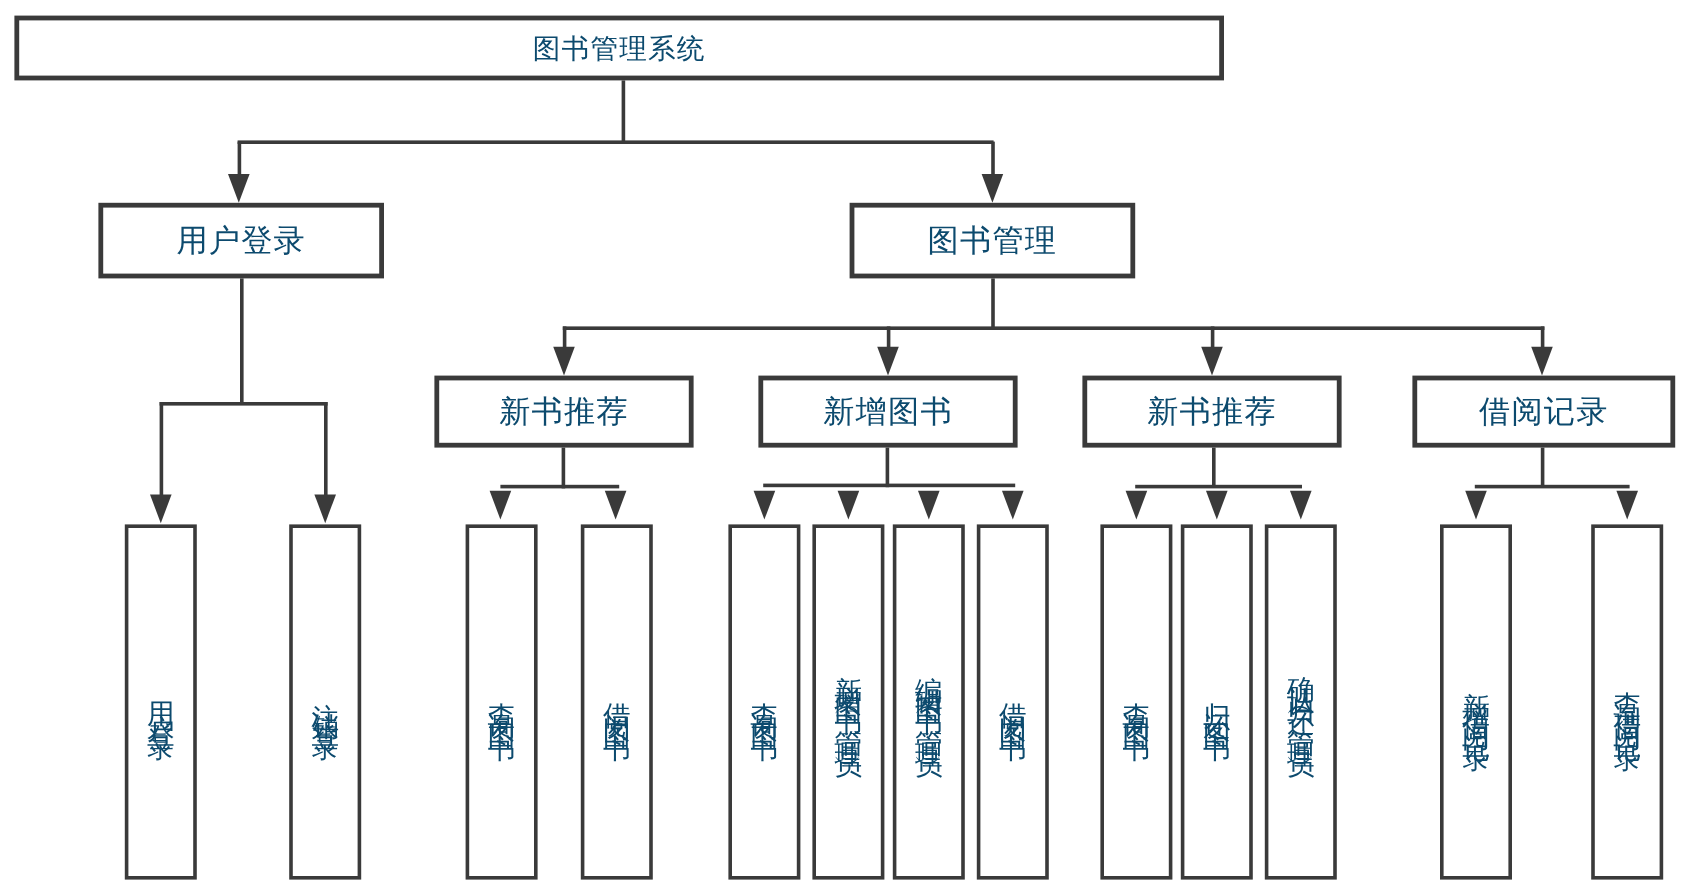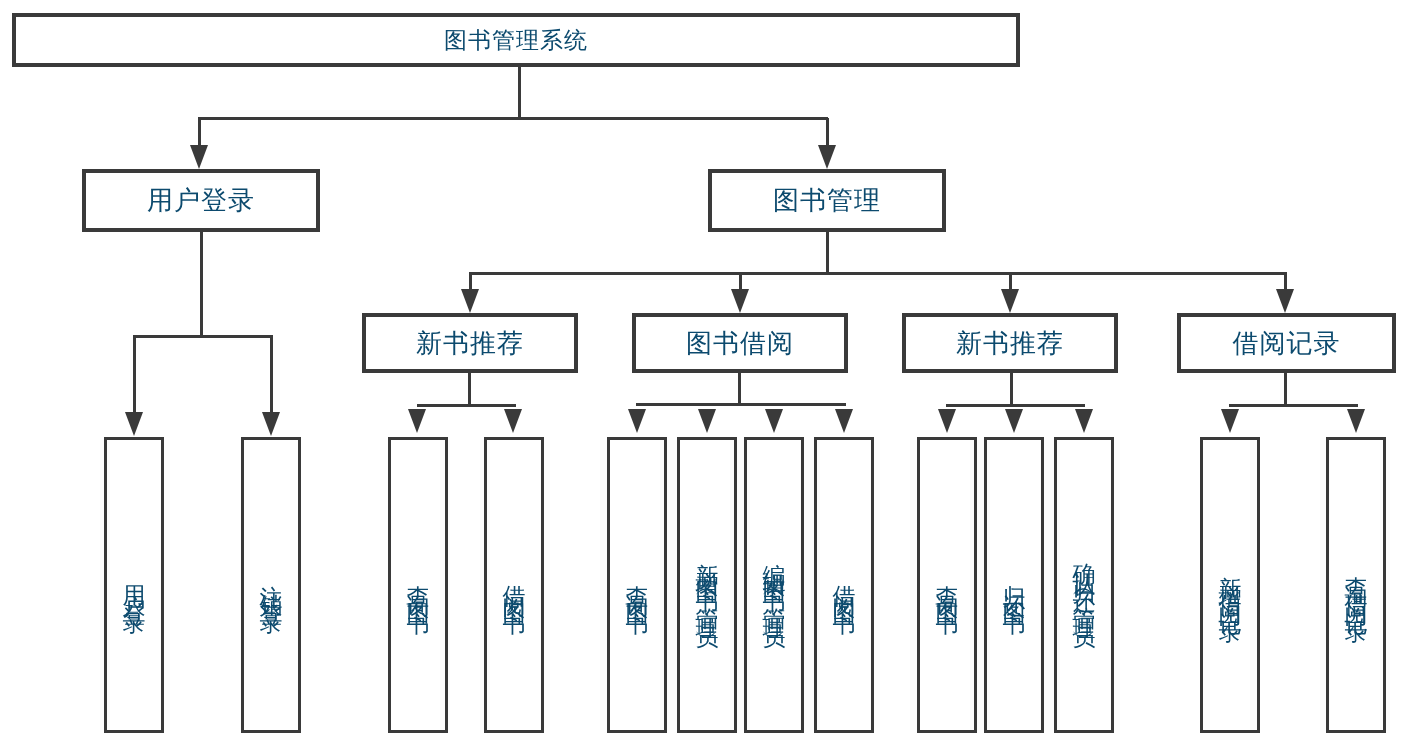--- a/index.html
+++ b/index.html
@@ -86,21 +86,21 @@
   <div class="vl" style="left:1284px;top:272px;height:22px;"></div>
   <div class="ar" style="left:461px;top:289px;"></div>
   <div class="ar" style="left:731px;top:289px;"></div>
   <div class="ar" style="left:1001px;top:289px;"></div>
   <div class="ar" style="left:1276px;top:289px;"></div>
 
   <div class="box lvl-mid" style="left:362px;top:313px;width:216px;height:60px;">
     <span>新书推荐</span>
   </div>
   <div class="box lvl-mid" style="left:632px;top:313px;width:216px;height:60px;">
-    <span>图书借阅</span>
+    <span>新增图书</span>
   </div>
   <div class="box lvl-mid" style="left:902px;top:313px;width:216px;height:60px;">
     <span>新书推荐</span>
   </div>
   <div class="box lvl-mid" style="left:1177px;top:313px;width:219px;height:60px;">
     <span>借阅记录</span>
   </div>
 
   <div class="vl" style="left:468px;top:373px;height:34px;"></div>
   <div class="hl" style="left:417px;top:404px;width:99px;"></div>

